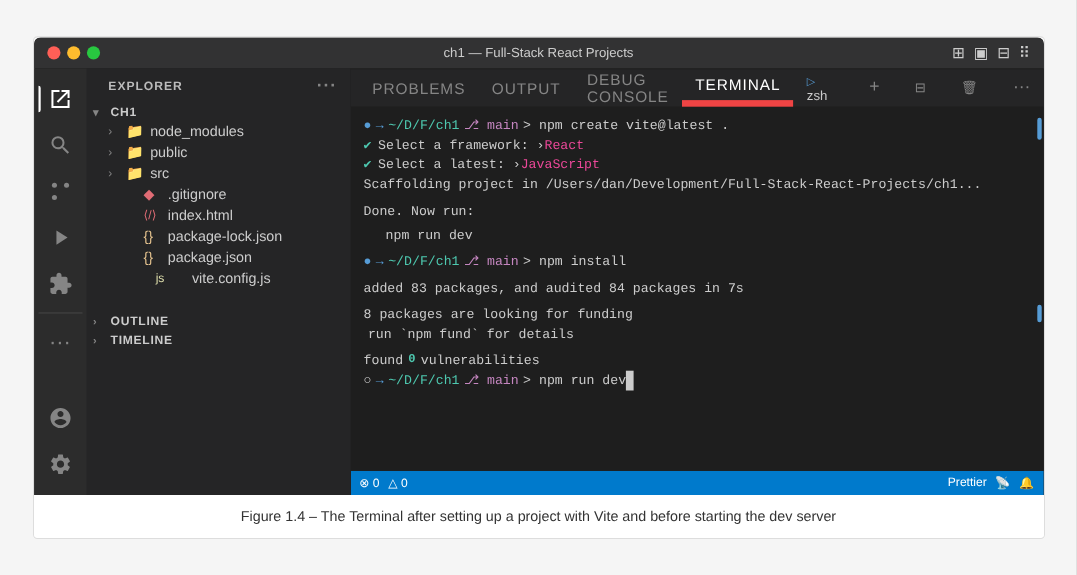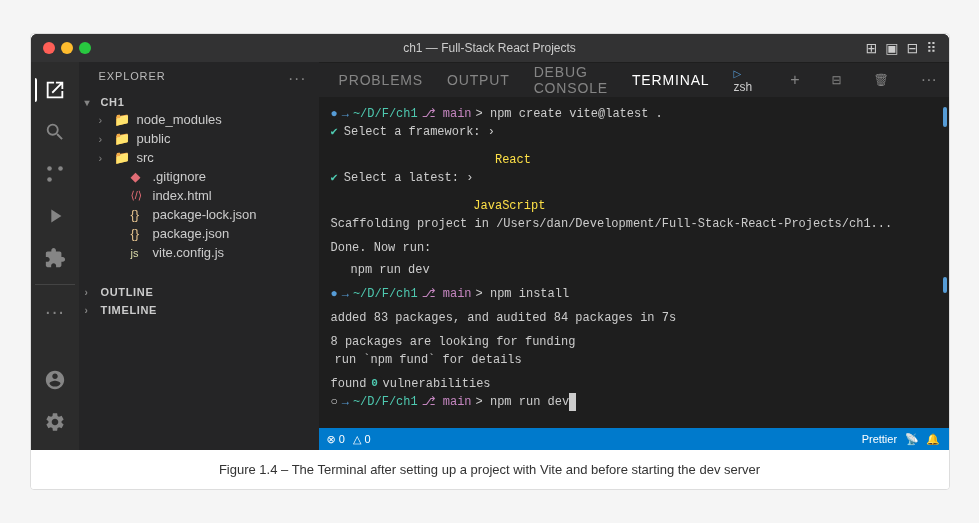--- a/index.html
+++ b/index.html
@@ -119,24 +119,25 @@
     
     .sidebar {
       width: 240px;
       background: #252526;
       flex-shrink: 0;
       overflow-y: auto;
     }
     .sidebar-header {
       display: flex;
       justify-content: space-between;
+      align-items: center;
       padding: 8px 12px 4px 20px;
       color: #bbbbbb;
       font-size: 11px;
-      font-weight: 400;
+      font-weight: 700;
       letter-spacing: 0.08em;
       text-transform: uppercase;
     }
     .sidebar-dots {
       color: #858585;
       font-size: 16px;
       cursor: pointer;
     }
     .tree-item {
       display: flex;
@@ -197,21 +198,21 @@
       align-items: center;
       color: #858585;
       font-size: 14px;
       font-weight: 500;
       letter-spacing: 0.06em;
       cursor: pointer;
       text-transform: uppercase;
     }
     .panel-tab.active {
       color: #ffffff;
-      border-bottom: 1px solid #ef4444;
+      border-bottom: 7px solid #ef4444;
       align-items: center;
     }
     .panel-tab-right {
       margin-left: auto;
       display: flex;
       align-items: center;
       gap: 20px;
       color: #858585;
     }
     .panel-tab-right span {
@@ -247,22 +248,21 @@
     .term-path {
       color: #4ec9b0;
     }
     .term-branch {
       color: #c586c0;
     }
     .term-cmd {
       color: #cccccc;
     }
     .term-bold-blue {
-      color: #fde047;
-      margin-top: 28px;
+      color: #ec4899;
     }
     .term-cursor {
       background: #cccccc;
       color: #1e1e1e;
       display: inline-block;
       width: 7px;
     }
     .scrollbar-indicator {
       position: absolute;
       right: 2px;
@@ -411,21 +411,21 @@
         <div class="tree-item" style="padding-left:36px;">
           <span class="chevron"></span>
           <span class="icon" style="color:#e2c08d;">{}</span>
           <span>package-lock.json</span>
         </div>
         <div class="tree-item" style="padding-left:36px;">
           <span class="chevron"></span>
           <span class="icon" style="color:#e2c08d;">{}</span>
           <span>package.json</span>
         </div>
-        <div class="tree-item" style="padding-left:36px;">
+        <div class="tree-item" style="padding-left:36px;gap:11px;">
           <span class="chevron"></span>
           <span class="icon" style="color:#dcdcaa;font-size:11px;">js</span>
           <span>vite.config.js</span>
         </div>
 
         <div style="height:20px;"></div>
 
         <div class="section-header">
           <span class="chevron">›</span>
           <span style="font-size:11px;letter-spacing:0.06em;font-weight:600;color:#cccccc;">OUTLINE</span>

